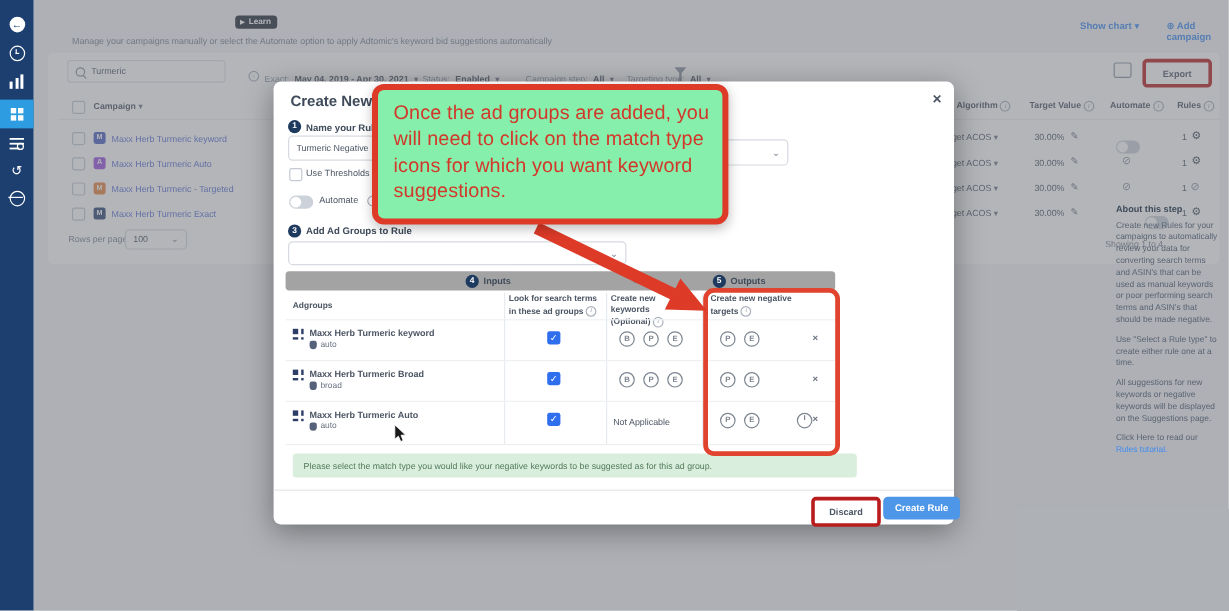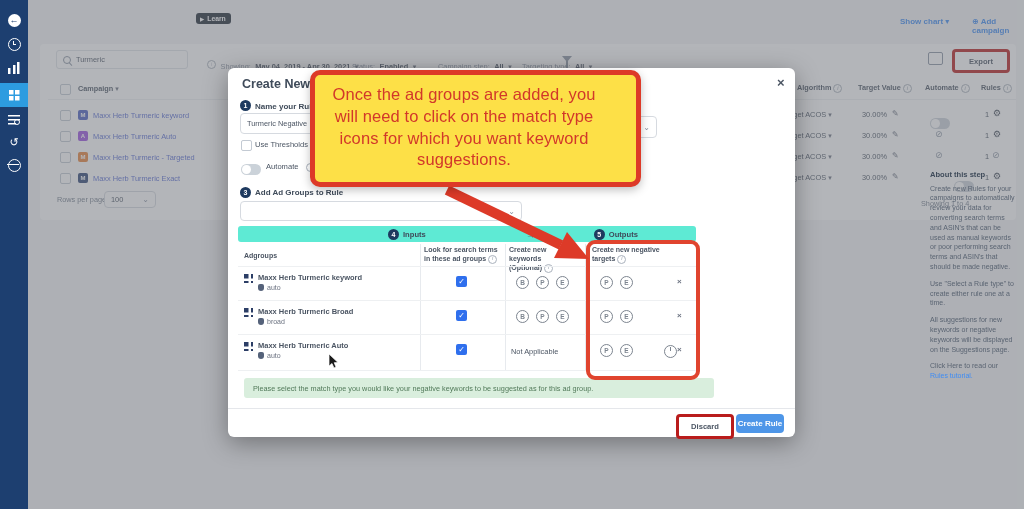--- a/index.html
+++ b/index.html
@@ -67,21 +67,21 @@
          box-shadow:0 6px 24px rgba(0,0,0,.35);z-index:20;}
   .modal-title{font-size:12.5px;font-weight:700;color:#3f4b5a;}
   .close-x{font-size:13px;color:#4b5563;font-weight:600;}
   .step-circ{width:11px;height:11px;border-radius:50%;background:#1e3a5f;color:#fff;font-size:7px;font-weight:700;
              display:inline-flex;align-items:center;justify-content:center;}
   .step-label{font-size:8px;font-weight:700;color:#3f4b5a;}
   .input{border:1px solid #d6dae0;border-radius:4px;background:#fff;font-size:7.4px;color:#4b5563;
          display:flex;align-items:center;padding:0 6px;}
   .chev{margin-left:auto;color:#8a94a3;font-size:8px;}
   .small-lbl{font-size:7.6px;color:#4b5563;}
-  .band{background:#5eead4;border-radius:3px;display:flex;align-items:center;font-size:7.6px;color:#3f4b5a;font-weight:700;}
+  .band{background:#a3a3a3;border-radius:3px;display:flex;align-items:center;font-size:7.6px;color:#3f4b5a;font-weight:700;}
   .colhead{font-size:7px;font-weight:700;color:#4b5563;line-height:1.25;}
   .adg-name{font-size:7.5px;color:#4b5563;font-weight:600;}
   .adg-sub{font-size:7px;color:#6b7280;display:flex;align-items:center;gap:3px;}
   .shield{width:6px;height:7px;background:#55627a;border-radius:2px 2px 3px 3px;display:inline-block;}
   .cb-on{width:11px;height:11px;background:#2f6fed;border-radius:2px;color:#fff;font-size:8px;display:inline-flex;align-items:center;justify-content:center;}
   .mt-circle{width:13px;height:13px;border:1.6px solid #7d8590;border-radius:50%;color:#7d8590;font-size:6.5px;font-weight:700;
              display:inline-flex;align-items:center;justify-content:center;box-sizing:border-box;}
   .power{position:relative;}
   .power::after{content:"";position:absolute;left:4.4px;top:1px;width:1.5px;height:4px;background:#7d8590;}
   .x-small{font-size:8px;color:#6b7280;font-weight:600;}
@@ -90,58 +90,59 @@
   .hline{position:absolute;height:1px;background:#eef0f2;}
   #red-rect{position:absolute;left:586px;top:240px;width:106px;height:132px;border:4px solid #e0442e;border-radius:9px;z-index:26;pointer-events:none;}
   #banner{position:absolute;background:#d9eedd;border-radius:3px;font-size:7.3px;color:#527a5a;display:flex;align-items:center;padding:0 9px;}
   .btn-primary{background:#4e96e8;color:#fff;border-radius:4px;font-size:8px;font-weight:600;display:inline-flex;align-items:center;justify-content:center;}
   
   #about{position:absolute;left:702px;top:102px;width:88px;font-size:7px;color:#5a6472;line-height:1.4;}
   #about .t{font-size:7.6px;font-weight:700;color:#3f4b5a;margin-bottom:3px;}
   #about p{margin:0 0 7px 0;}
   #about .lnk{color:#3f8cf3;}
   
-  #callout{position:absolute;left:310px;top:70px;width:331px;height:117px;background:#fde047;border:5px solid #dd3a28;
-           border-radius:10px;z-index:35;box-shadow:0 3px 10px rgba(0,0,0,.25);box-sizing:border-box;text-align:center;}
+  #callout{position:absolute;left:310px;top:70px;width:297px;height:117px;background:#86efac;border:5px solid #dd3a28;
+           border-radius:10px;z-index:35;box-shadow:0 3px 10px rgba(0,0,0,.25);box-sizing:border-box;}
   #callout .txt{position:absolute;left:13px;top:9px;width:272px;font-size:16.5px;line-height:1.32;color:#d2382a;letter-spacing:.1px;}
   #arrow-svg{position:absolute;inset:0;width:1024px;height:509px;z-index:34;pointer-events:none;}
   #cursor-svg{position:absolute;left:328px;top:354px;z-index:40;}
   .dimmed-note{font-size:7.3px;color:#77818f;}
 </style>
 </head>
 <body>
 
 <div id="stage">
 
   <div id="page">
     
     <div class="abs h1" style="left:60px;top:8px;margin-top:40px;">Ad Manager</div>
     <div class="abs learn-badge" style="left:196px;top:13px;">
       <span style="font-size:5.5px;">▶</span>
       <span>Learn</span>
     </div>
+    <div class="abs subtitle" style="left:60px;top:30px;">Manage your campaigns manually or select the Automate option to apply Adtomic's keyword bid suggestions automatically</div>
 
     <div class="abs link-blue" style="left:886px;top:17px;">
       <span>Show chart</span> <span>▾</span>
     </div>
     <div class="abs link-blue" style="left:958px;top:17px;">
       <span>⊕</span> <span>Add campaign</span>
     </div>
 
     
     <div id="content-card"></div>
 
     
     <div class="abs searchbox" style="left:56px;top:50px;width:118px;">
       <span class="search-icon"></span>
       <span class="cell-txt">Turmeric</span>
     </div>
     <div class="abs" style="left:205px;top:55px;">
       <span class="info-dot">i</span>
-      <span class="filter-label">Showing:</span>
+      <span class="filter-label">Exact:</span>
       <span class="filter-val">May 04, 2019 - Apr 30, 2021</span>
       <span class="caret">▾</span>
     </div>
     <div class="abs" style="left:352px;top:55px;">
       <span class="filter-label">Status:</span>
       <span class="filter-val">Enabled</span>
       <span class="caret">▾</span>
     </div>
     <div class="abs" style="left:438px;top:55px;">
       <span class="filter-label">Campaign step:</span>
@@ -373,21 +374,21 @@
       <p><span>Click Here to read our</span><br>
         <span class="lnk">Rules tutorial.</span></p>
     </div>
 
     
     <div id="banner" style="left:16px;top:310px;width:452px;height:20px;">Please select the match type you would like your negative keywords to be suggested as for this ad group.</div>
 
     
     <div class="hline" style="left:0;top:340px;width:567px;background:#e5e7eb;"></div>
     <div class="abs btn-outline" style="left:448px;top:346px;width:52px;height:19px;">Discard</div>
-    <div class="abs btn-primary" style="left:508px;top:346px;width:48px;height:19px;">Create Rule</div>
+    <div class="abs btn-primary" style="left:508px;top:346px;width:64px;height:19px;">Create Rule</div>
   </div>
 
   <div id="red-rect"></div>
 
   <div id="callout">
     <div class="txt">Once the ad groups are added, you will need to click on the match type icons for which you want keyword suggestions.</div>
   </div>
   <svg id="arrow-svg" xmlns="http://www.w3.org/2000/svg">
     <line x1="447" y1="190" x2="561" y2="245" stroke="#dd3a28" stroke-width="10"></line>
     <polygon points="589,259 554,258 567,232" fill="#dd3a28"></polygon>

